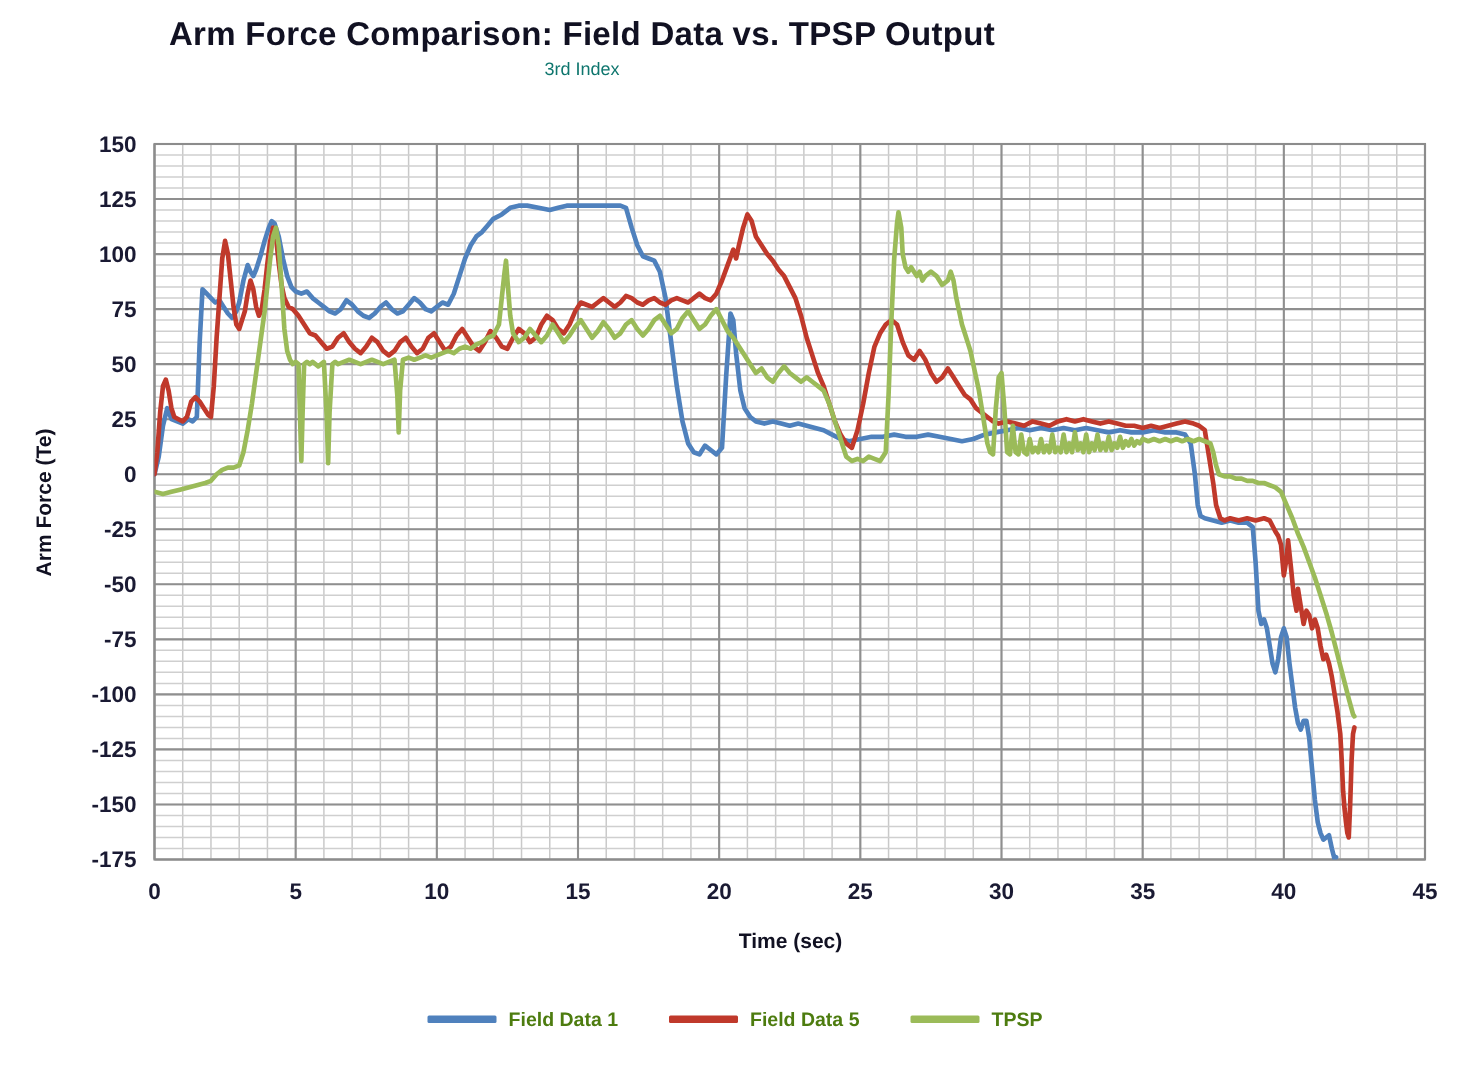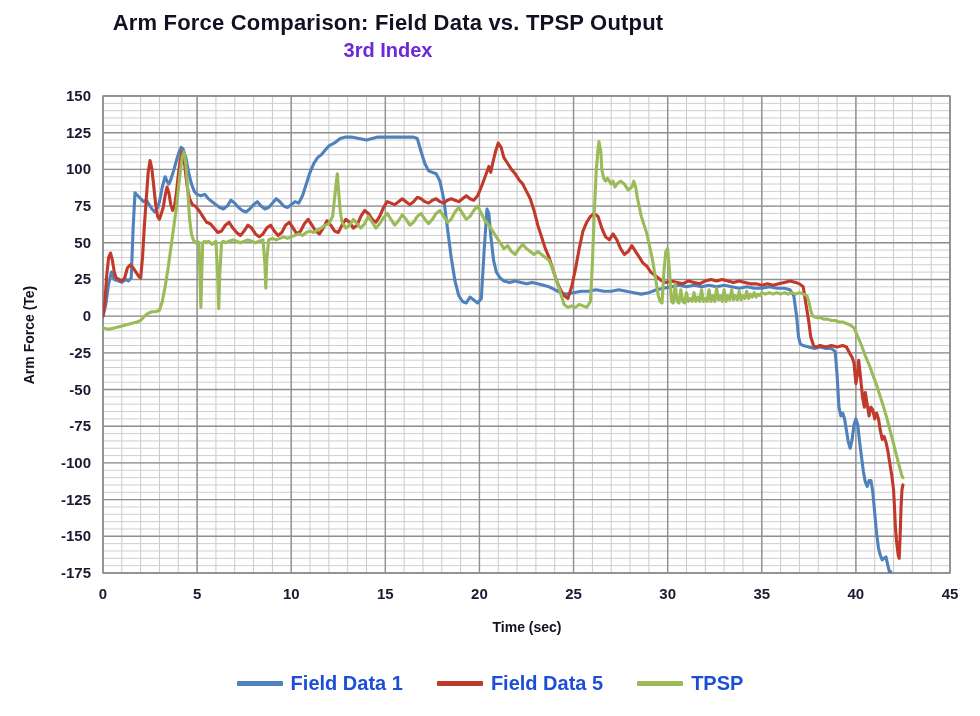--- a/index.html
+++ b/index.html
@@ -29,23 +29,23 @@
     text-align: center;
   }
   .chart-title {
     font-size: 22px;
     font-weight: bold;
     letter-spacing: 0.2px;
     color: #111122;
     line-height: 1.15;
   }
   .chart-subtitle {
-    font-size: 20px;
-    font-weight: bold;
-    color: #6d28d9;
+    font-size: 12px;
+    font-weight: normal;
+    color: #0f766e;
     margin-top: 4px;
   }
   .plot-svg {
     position: absolute;
     top: 0;
     left: 0;
   }
   .axis-label {
     font-size: 14px;
     font-weight: bold;
@@ -71,23 +71,23 @@
     align-items: center;
     gap: 8px;
   }
   .legend-swatch {
     display: block;
     width: 46px;
     height: 5px;
     border-radius: 1px;
   }
   .legend-text {
-    font-size: 20px;
-    font-weight: bold;
-    color: #1d4ed8;
+    font-size: 13px;
+    font-weight: bold;
+    color: #4d7c0f;
     white-space: nowrap;
   }
 </style>
 </head>
 <body>
 
 <div id="chart-root">
 
   <div class="title-block">
     <div class="chart-title">Arm Force Comparison: Field Data vs. TPSP Output</div>

